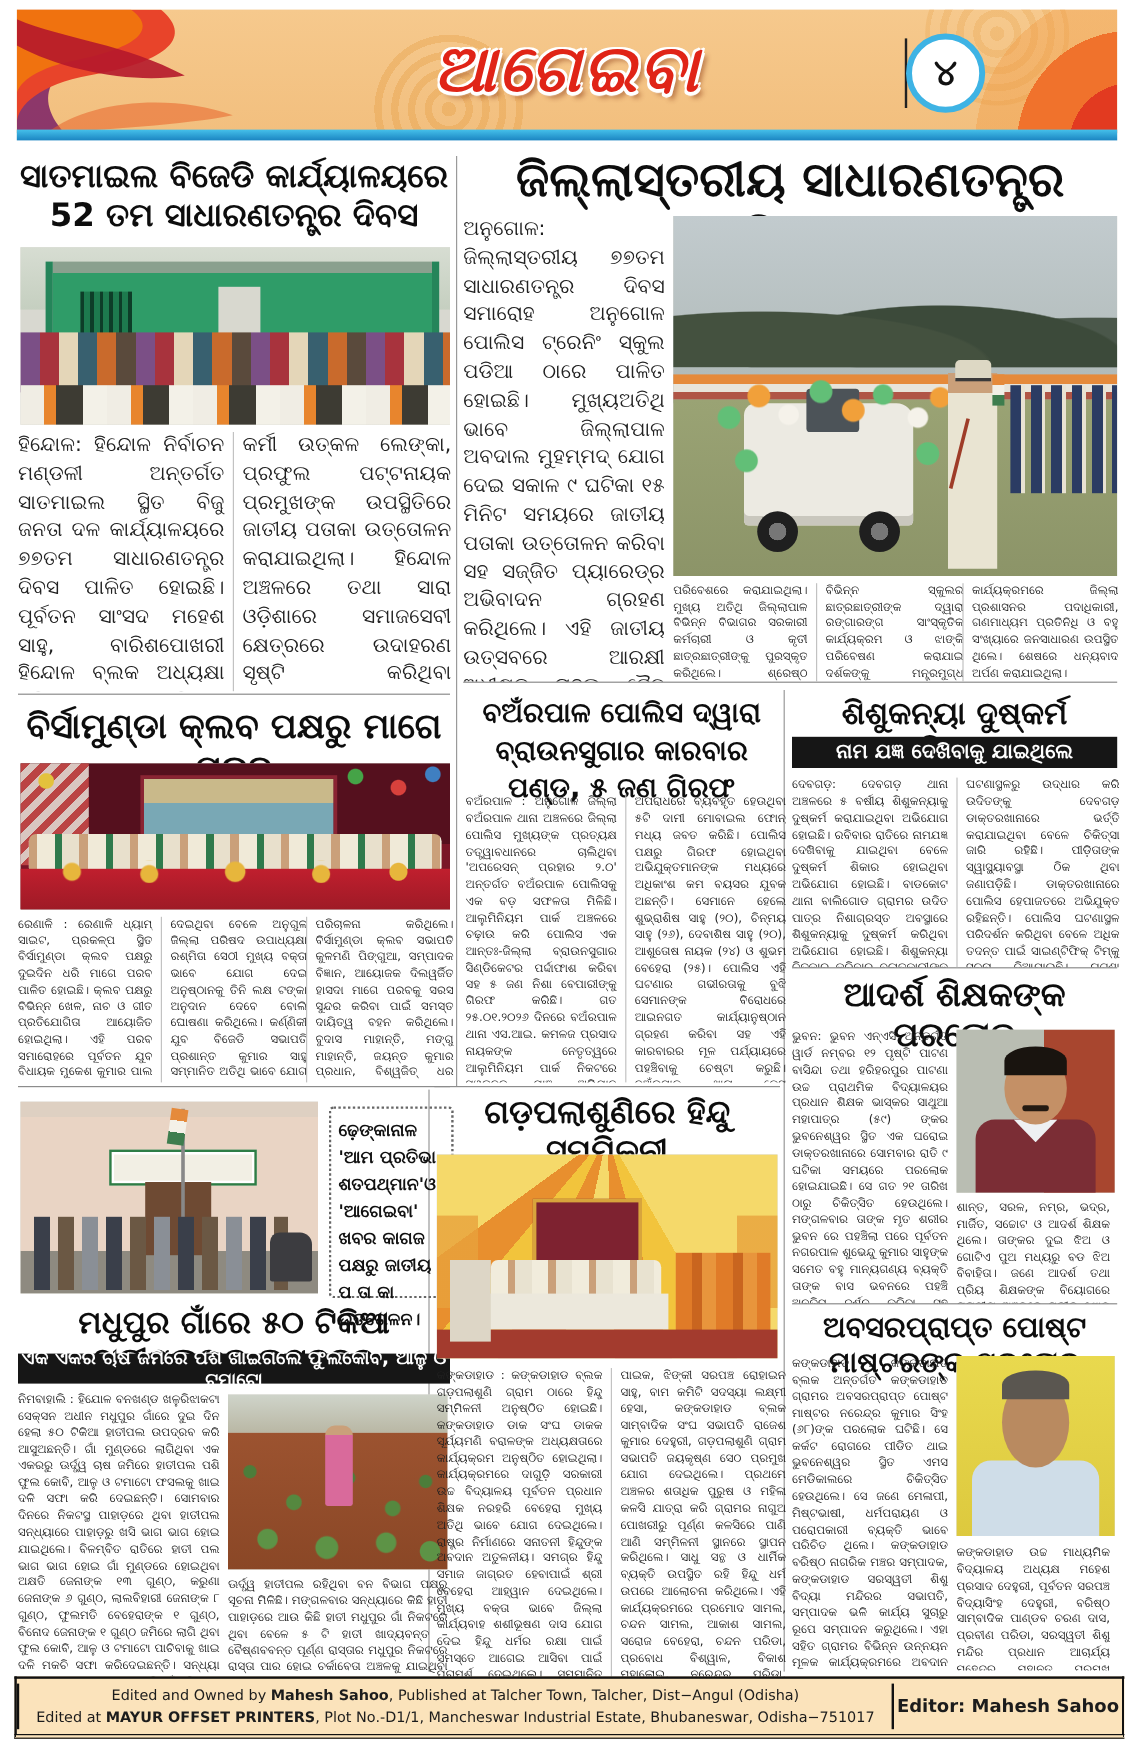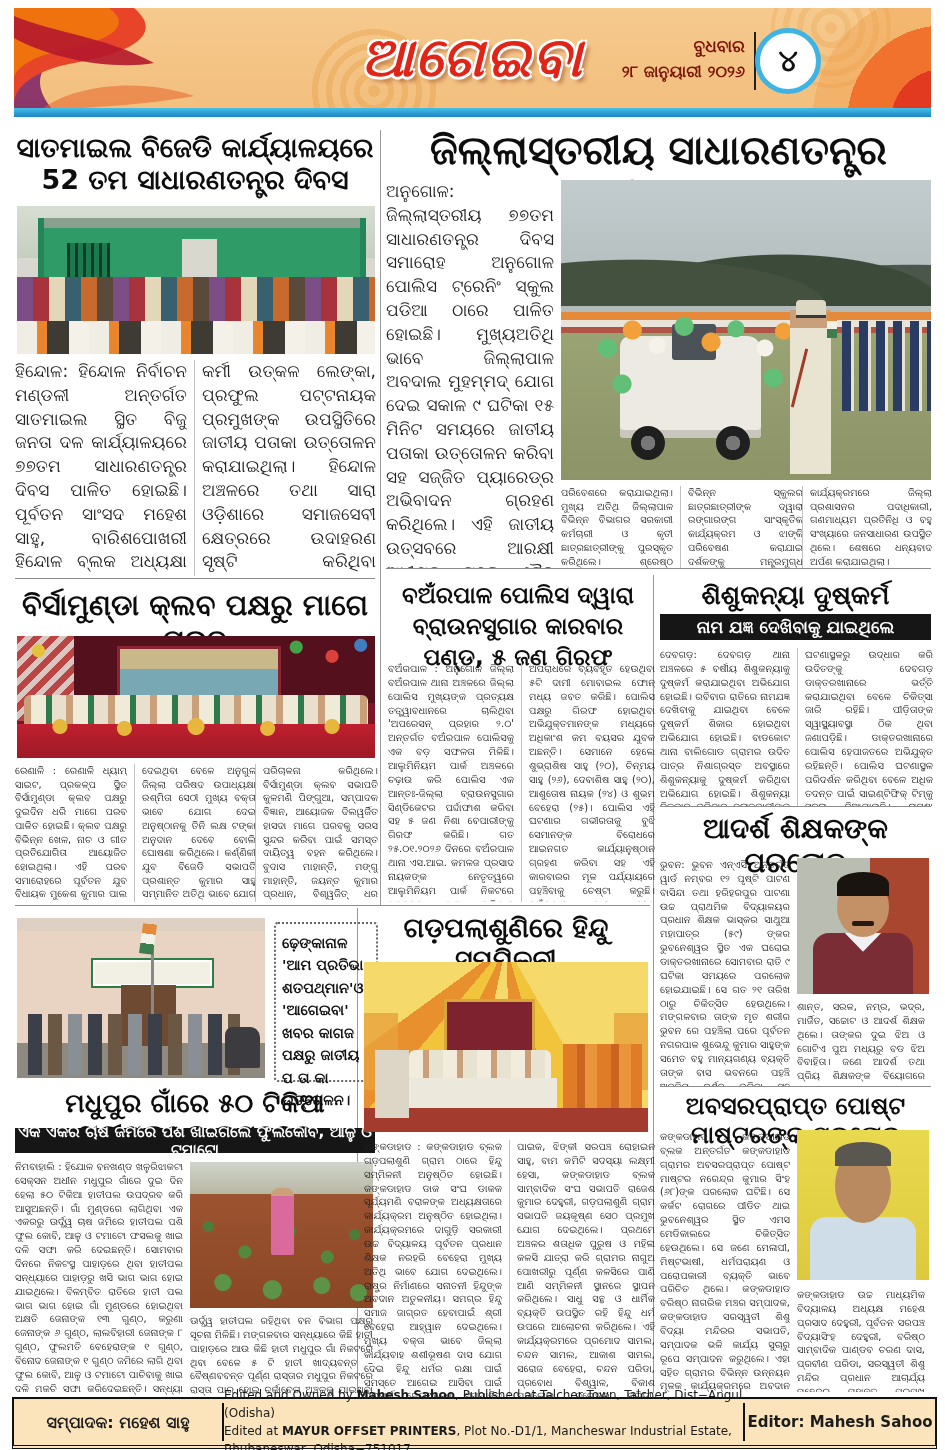--- a/index.html
+++ b/index.html
@@ -54,24 +54,20 @@
     <path d="M0,0 L0,103 L40,103 C10,70 30,40 90,38 C40,30 10,18 0,0 Z" fill="#7a1f66" opacity=".85"></path>
     <path d="M0,0 L120,0 C150,25 120,45 60,55 C20,62 0,80 0,95 Z" fill="#e8442a"></path>
     <path d="M0,0 L95,0 C120,18 95,33 50,42 C18,48 2,60 0,70 Z" fill="#f0720f"></path>
     <path d="M0,8 C40,25 90,28 140,55 C100,62 40,52 0,30 Z" fill="#b5182b" opacity=".9"></path>
     <path d="M25,103 C60,75 130,70 180,88 C140,96 70,100 25,103 Z" fill="#e8632a" opacity=".55"></path>
   </svg>
   <div class="mandala" style="left:295px;top:18px;width:130px;height:130px;"></div>
   <div class="mandala" style="right:40px;top:-40px;width:120px;height:120px;opacity:.25;"></div>
   <div class="abs" style="right:0;top:0;width:120px;height:103px;background:radial-gradient(circle at 110% 110%,#e23a20 0 30%,#f0722c 30% 55%,rgba(240,150,60,.35) 55% 75%,rgba(0,0,0,0) 75%);"></div>
   <div class="abs masthead-title">ଆଗେଇବା</div>
-  <div class="abs date-block">
-    <div class="date-day">ବୁଧବାର</div>
-    <div class="date-full">୨୮ ଜାନୁୟାରୀ ୨୦୨୬</div>
-  </div>
   <div class="abs date-rule"></div>
   <div class="abs page-circle">
       <span>୪</span>
     </div>
 </div>
 <div class="abs blue-bar"></div>
 
 <div class="abs vrule" style="left:380px;top:130px;height:775px;"></div>
 <div class="abs vrule" style="left:357px;top:908px;height:485px;"></div>
 <div class="abs vrule" style="left:653px;top:575px;height:818px;"></div>
@@ -203,21 +199,20 @@
 <div class="abs bodytext" style="left:660px;top:1130px;width:130px;height:262px;font-size:9.9px;">କଙ୍କଡାହାଡ : କଙ୍କଡାହାଡ ବ୍ଲକ ଅନ୍ତର୍ଗତ କଙ୍କଡାହାଡ ଗ୍ରାମର ଅବସରପ୍ରାପ୍ତ ପୋଷ୍ଟ ମାଷ୍ଟର ନରେନ୍ଦ୍ର କୁମାର ସିଂହ (୬୮)ଙ୍କ ପରଲୋକ ଘଟିଛି। ସେ କର୍କଟ ରୋଗରେ ପୀଡିତ ଥାଇ ଭୁବନେଶ୍ୱର ସ୍ଥିତ ଏମସ ମେଡିକାଲରେ ଚିକିତ୍ସିତ ହେଉଥିଲେ। ସେ ଜଣେ ମେଳାପୀ, ମିଷ୍ଟଭାଷୀ, ଧର୍ମପରାୟଣ ଓ ପରୋପକାରୀ ବ୍ୟକ୍ତି ଭାବେ ପରିଚିତ ଥିଲେ। କଙ୍କଡାହାଡ ବରିଷ୍ଠ ନାଗରିକ ମଞ୍ଚର ସମ୍ପାଦକ, କଙ୍କଡାହାଡ ସରସ୍ୱତୀ ଶିଶୁ ବିଦ୍ୟା ମନ୍ଦିରର ସଭାପତି, ସମ୍ପାଦକ ଭଳି କାର୍ଯ୍ୟ ସୁଚାରୁ ରୂପେ ସମ୍ପାଦନ କରୁଥିଲେ। ଏହା ସହିତ ଗ୍ରାମର ବିଭିନ୍ନ ଉନ୍ନୟନ ମୂଳକ କାର୍ଯ୍ୟକ୍ରମରେ ଅବଦାନ ଅତୁଳନୀୟ ଥିଲା। ଗ୍ରାମ ଶ୍ମଶାନରେ ଶେଷକୃତ୍ୟ ସମ୍ପନ୍ନ ହୋଇଥିଲା। ମୃତ୍ୟୁ ଖବର ପାଇ ପୂର୍ବତନ ବ୍ଲକ ଅଧ୍ୟକ୍ଷ କାର୍ତ୍ତିକ ସାହୁ, ସନ୍ତୋଷ କୁମାର ସାହୁ, ବ୍ଲକ ବରିଷ୍ଠ ନାଗରିକ ମଞ୍ଚ ସଭାପତି ଭଗବାନ ସିଂହ, ଗ୍ରାମ ସଭାପତି ପ୍ରକାଶ ବିଶ୍ୱାଳ, ଅବସର ପ୍ରାପ୍ତ</div>
 <div class="abs photo" style="left:797px;top:1130px;width:132px;height:150px;">
   <div class="ph" style="left:0;top:0;width:100%;height:100%;background:linear-gradient(180deg,#e9d94e,#ddc93e);"></div>
   <div class="ph" style="left:10%;top:58%;width:80%;height:42%;background:#cfdde8;border-radius:16px 16px 0 0;"></div>
   <div class="ph ph-head" style="left:29%;top:12%;width:42%;height:50%;background:#b98a60;"></div>
   <div class="ph" style="left:29%;top:8%;width:42%;height:16%;background:#5a5650;border-radius:50% 50% 0 0;"></div>
 </div>
 <div class="abs bodytext" style="left:797px;top:1288px;width:128px;height:104px;font-size:9.9px;">କଙ୍କଡାହାଡ ଉଚ୍ଚ ମାଧ୍ୟମିକ ବିଦ୍ୟାଳୟ ଅଧ୍ୟକ୍ଷ ମହେଶ ପ୍ରସାଦ ଦେହୁରୀ, ପୂର୍ବତନ ସରପଞ୍ଚ ବିଦ୍ୟାସିଂହ ଦେହୁରୀ, ବରିଷ୍ଠ ସାମ୍ବାଦିକ ପାଣ୍ଡବ ଚରଣ ଦାସ, ପ୍ରବୀଣ ପରିଡା, ସରସ୍ୱତୀ ଶିଶୁ ମନ୍ଦିର ପ୍ରଧାନ ଆଚାର୍ଯ୍ୟ ମହେନ୍ଦ୍ର ମହାନ୍ତ ପ୍ରମୁଖ ଶୋକବ୍ୟକ୍ତ କରିଛନ୍ତି। ଶ୍ରୀ ସିଂହଙ୍କ ବିୟୋଗରେ ଅଞ୍ଚଳରେ ଶୋକର ଛାୟା ଖେଳିଯାଇଛି।</div>
 
 <div class="abs footer">
-  <div class="cell f-left">ସମ୍ପାଦକ: ମହେଶ ସାହୁ</div>
   <div class="div"></div>
   <div class="cell f-center">
     <div><span>Edited and Owned by </span><span class="b">Mahesh Sahoo</span><span>, Published at Talcher Town, Talcher, Dist−Angul (Odisha)</span></div>
     <div><span>Edited at </span><span class="b">MAYUR OFFSET PRINTERS</span><span>, Plot No.-D1/1, Mancheswar Industrial Estate, Bhubaneswar, Odisha−751017</span></div>
   </div>
   <div class="div"></div>
   <div class="cell f-right">Editor: Mahesh Sahoo</div>
 </div>
 
 </body></html>

